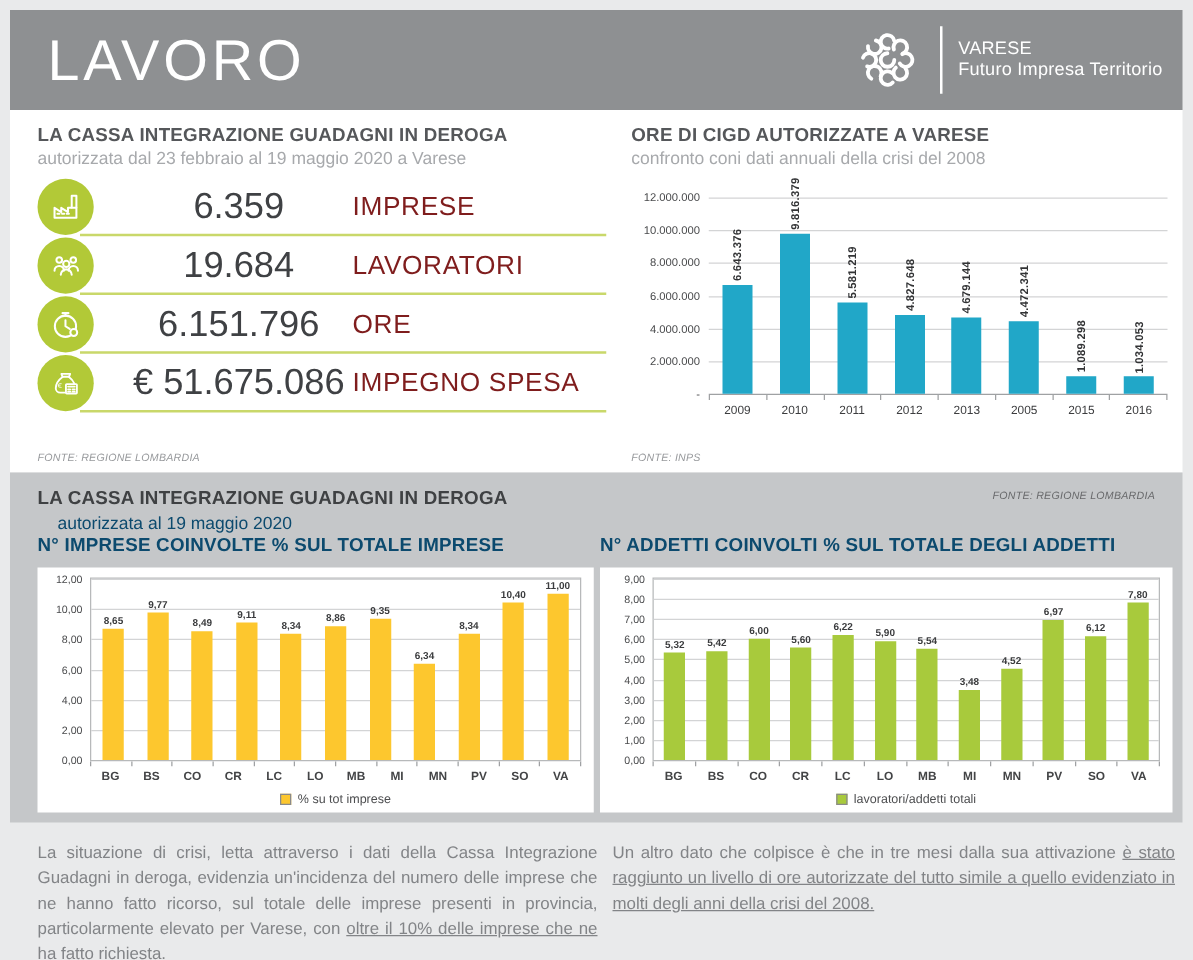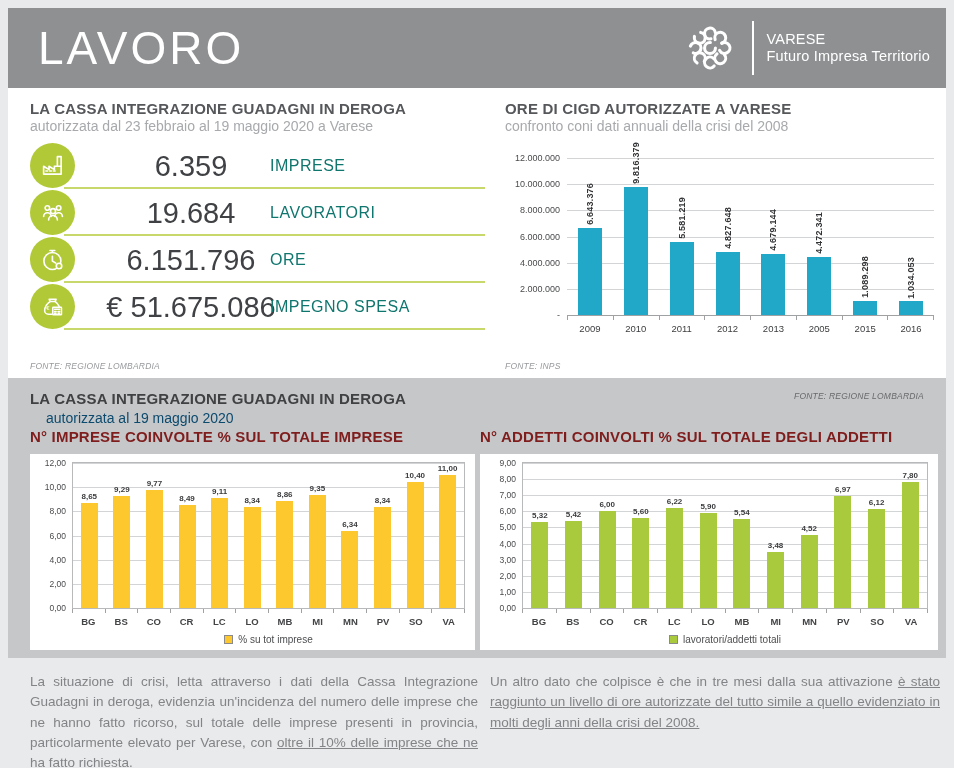--- a/index.html
+++ b/index.html
@@ -24,22 +24,22 @@
   .sec-title { margin:0; font-size:15px; font-weight:700; color:#55575a; letter-spacing:.2px; }
   .sec-sub   { margin:1px 0 8px; font-size:14px; color:#a7a9ac; }
 
   .stat-row { position:relative; height:47px; }
   .stat-underline { position:absolute; left:34px; right:0; bottom:0; height:2px; background:#c9d86a; }
   .stat-icon { position:absolute; left:0; top:1px; width:45px; height:45px; border-radius:50%;
                background:#b2c937; display:flex; align-items:center; justify-content:center; z-index:2; }
   .stat-icon svg { width:30px; height:30px; }
   .stat-value { position:absolute; left:46px; width:230px; text-align:center; top:50%;
                 transform:translateY(-50%); font-size:29px; color:#3f4144; white-space:nowrap; }
-  .stat-label { position:absolute; left:240px; top:50%; transform:translateY(-50%);
-                font-size:16px; color:#0f766e; letter-spacing:.5px; white-space:nowrap; }
+  .stat-label { position:absolute; left:252px; top:50%; transform:translateY(-50%);
+                font-size:21px; color:#7f1d1d; letter-spacing:.5px; white-space:nowrap; }
   .fonte { font-style:italic; font-size:8.5px; color:#97999c; letter-spacing:.2px; }
   .fonte-left  { position:absolute; left:22px;  bottom:7px; }
   .fonte-right { position:absolute; left:497px; bottom:7px; }
 
   
   .plot { position:relative; }
   .gridline { position:absolute; left:0; right:0; height:1px; background:#d3d4d5; }
   .ylab { position:absolute; left:-7px; transform:translate(-100%,-50%); font-size:9px;
           color:#4a4b4d; white-space:nowrap; }
   .bars { position:absolute; left:0; right:0; top:0; bottom:0; display:flex;
@@ -71,21 +71,21 @@
   .legend .sw { width:9px; height:9px; border:1px solid #8a8a8a; box-sizing:border-box; }
   .legend .lt { font-size:10px; color:#4d4e50; }
 
   
   .mid-band { position:absolute; left:8px; top:378px; right:8px; height:280px; background:#c5c7c9; }
   .mid-title { position:absolute; left:22px; top:12px; margin:0; font-size:15px; font-weight:700;
                color:#3f4143; letter-spacing:.2px; }
   .mid-sub   { position:absolute; left:38px; top:32px; font-size:14px; color:#0c4a6e; }
   .mid-source{ position:absolute; right:22px; top:13px; font-style:italic; font-size:8.5px; color:#68696b; }
   .mid-chart-title { position:absolute; top:50px; margin:0; font-size:15px; font-weight:700;
-                     color:#7f1d1d; letter-spacing:.2px; }
+                     color:#0c4a6e; letter-spacing:.2px; }
   .mct-left  { left:22px; }
   .mct-right { left:472px; }
   .panel { position:absolute; top:76px; height:196px; background:#fff; }
   .panel-left  { left:22px;  width:445px; }
   .panel-right { left:472px; width:458px; }
 
   
   .bottom { position:absolute; left:8px; right:8px; top:658px; bottom:0; }
   .bottom p { margin:0; position:absolute; top:14px; font-size:13.5px; line-height:1.5;
               color:#828487; text-align:justify; }
@@ -287,24 +287,20 @@
             <span class="ylab" style="top: 50%;">6,00</span>
             <div class="gridline" style="top: 66.6667%;"></div>
             <span class="ylab" style="top: 66.6667%;">4,00</span>
             <div class="gridline" style="top: 83.3333%;"></div>
             <span class="ylab" style="top: 83.3333%;">2,00</span>
             <span class="ylab" style="top: 100%;">0,00</span>
             <div class="bars">
               <div class="bar-slot">
                 <span class="bar-hlabel">8,65</span>
                 <div class="bar" style="height: 72.0833%; background: rgb(253, 199, 46);"></div>
-              </div>
-              <div class="bar-slot">
-                <span class="bar-hlabel">9,29</span>
-                <div class="bar" style="height: 77.4167%; background: rgb(253, 199, 46);"></div>
               </div>
               <div class="bar-slot">
                 <span class="bar-hlabel">9,77</span>
                 <div class="bar" style="height: 81.4167%; background: rgb(253, 199, 46);"></div>
               </div>
               <div class="bar-slot">
                 <span class="bar-hlabel">8,49</span>
                 <div class="bar" style="height: 70.75%; background: rgb(253, 199, 46);"></div>
               </div>
               <div class="bar-slot">

